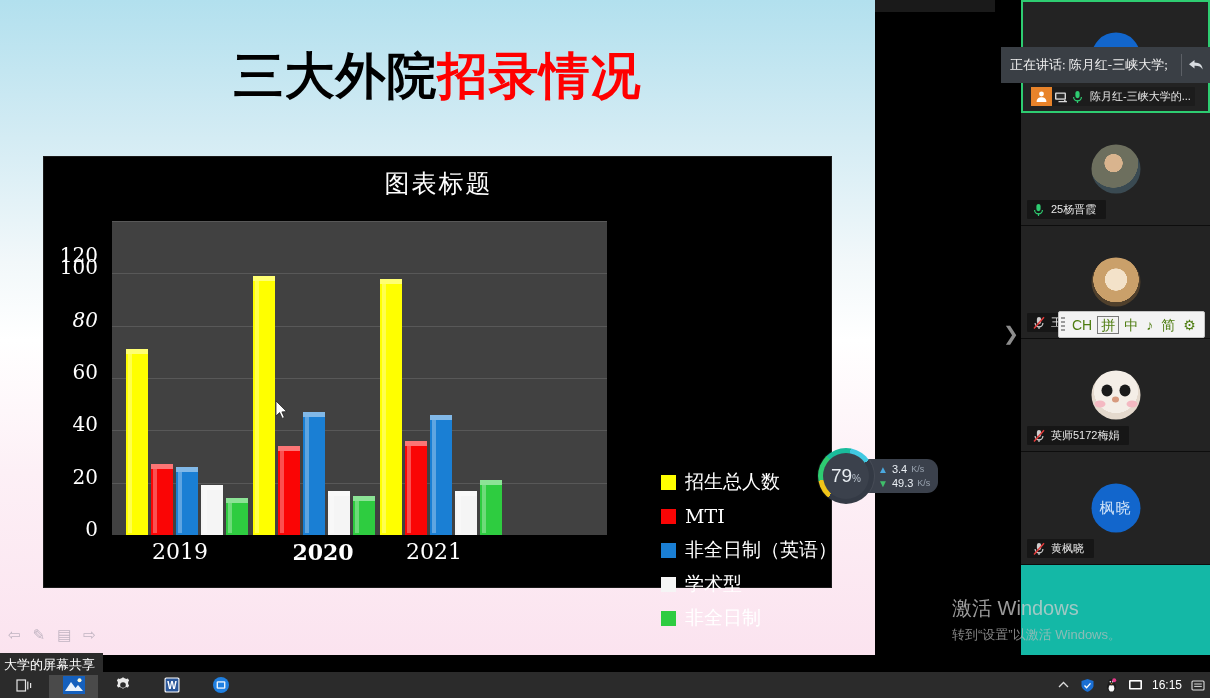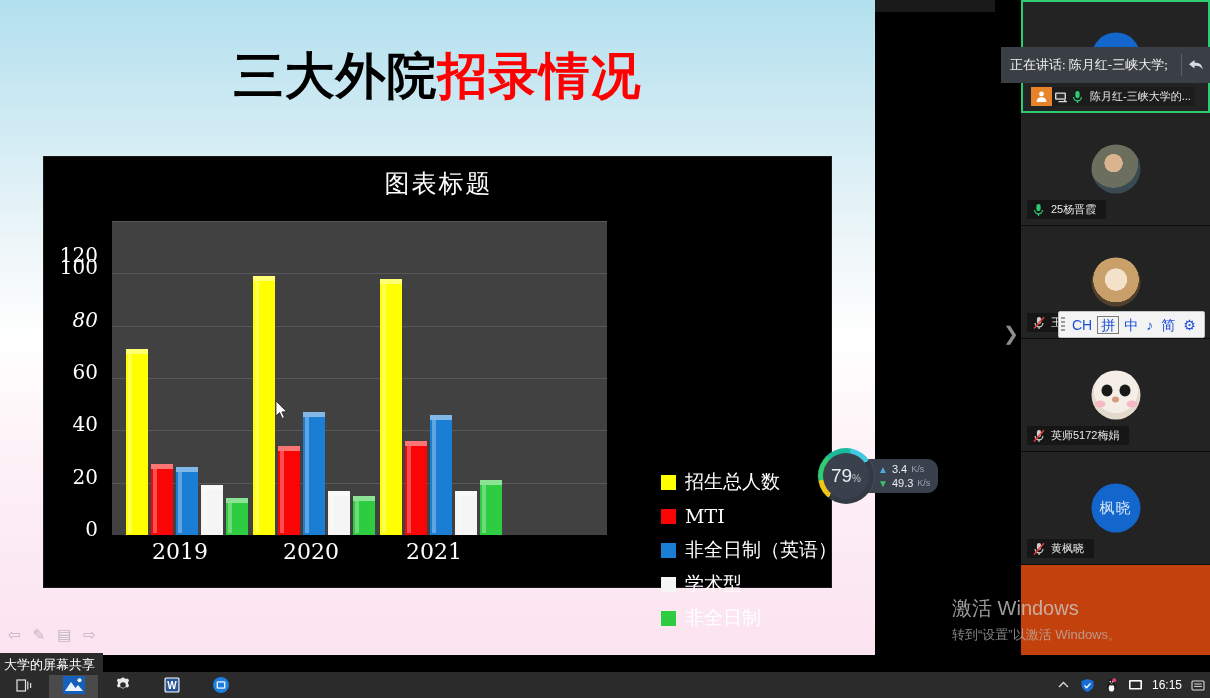--- a/index.html
+++ b/index.html
@@ -62,21 +62,21 @@
     align-items:center; gap:12px; opacity:.45; }
   .ppt-toolbar span { color:#7a7a8a; font-size:15px; }
 
   
   .share-label { position:absolute; left:0; top:653px; height:22px;
     background:#2b2b2b; color:#fff; font-size:13px; padding:2px 8px 0 4px;
     display:flex; align-items:center; white-space:nowrap; z-index:40; }
 
   
   .right-panel { position:absolute; left:1021px; top:0; width:189px; height:655px;
-    background:#c2410c; }
+    background:#14b8a6; }
   .tile { position:relative; width:189px; height:113px; background:#232323;
     border-bottom:1px solid #0d0d0d; overflow:hidden; }
   .tile.speaking { border:2px solid #2ecc71; height:113px; }
   .avatar { position:absolute; left:50%; top:50%; transform:translate(-50%,-50%);
     width:49px; height:49px; border-radius:50%; overflow:hidden;
     display:flex; align-items:center; justify-content:center; }
   .avatar.initial { background:#1266cc; color:#cfe2f7; font-size:15px; letter-spacing:1px; }
   .avatar.photo-a { background:radial-gradient(circle at 45% 38%,#d9b48e 0 22%,#6d6f5e 23% 60%,#3a4a52 61% 100%); }
   .avatar.photo-b { background:radial-gradient(circle at 50% 45%,#f3e2c9 0 30%,#caa06a 31% 62%,#50402c 63% 100%); }
   .avatar.photo-c { background:radial-gradient(circle at 50% 42%,#f4eee7 0 58%,#e4d9cd 59% 100%); }
@@ -107,21 +107,21 @@
     padding-left:9px; flex:1;font-family:Liberation Serif, serif; }
   .speak-div { width:1px; height:22px; background:#5c6066; }
   .speak-back { width:28px; display:flex; align-items:center; justify-content:center; }
 
   
   .ime-bar { position:absolute; left:1058px; top:311px; height:27px; z-index:60;
     background:#f3f3f3; border:1px solid #c4c4c4; display:flex; align-items:center;
     padding:0 5px 0 2px; gap:2px; border-radius:2px; }
   .ime-grip { width:4px; height:16px; background:
     repeating-linear-gradient(to bottom,#9b9b9b 0 2px,transparent 2px 4px); margin-right:2px; }
-  .ime-item { color:#1d4ed8; font-size:14px; padding:0 3px; line-height:1;
+  .ime-item { color:#4d7c0f; font-size:14px; padding:0 3px; line-height:1;
     display:flex; align-items:center; }
   .ime-item.boxed { border:1px solid #7a7a7a; padding:1px 3px; }
 
   
   .chevron { position:absolute; left:1003px; top:322px; color:#8d8d8d; font-size:19px;
     z-index:25; }
 
   
   .net-widget { position:absolute; left:818px; top:448px; z-index:45;
     display:flex; align-items:center; }
@@ -265,21 +265,21 @@
               <div class="bar" style="height: 54.95px; background: rgb(46, 204, 64);">
                 <span class="cap"></span>
                 <span class="shine"></span>
               </div>
             </div>
           </div>
       </div>
 
       <div class="xlabels" id="xlabels">
           <div class="xlabel" style="left: 68px;">2019</div>
-          <div class="xlabel" style="left: 199px;">2020</div>
+          <div class="xlabel" style="left: 211px; font-weight: bold;">2020</div>
           <div class="xlabel" style="left: 322px;">2021</div>
         </div>
 
       <div class="legend" id="legend">
           <div class="legend-row">
             <span class="legend-swatch" style="background: rgb(255, 255, 0);"></span>
             <span class="legend-text">招生总人数</span>
           </div>
           <div class="legend-row">
             <span class="legend-swatch" style="background: rgb(250, 5, 5);"></span>

